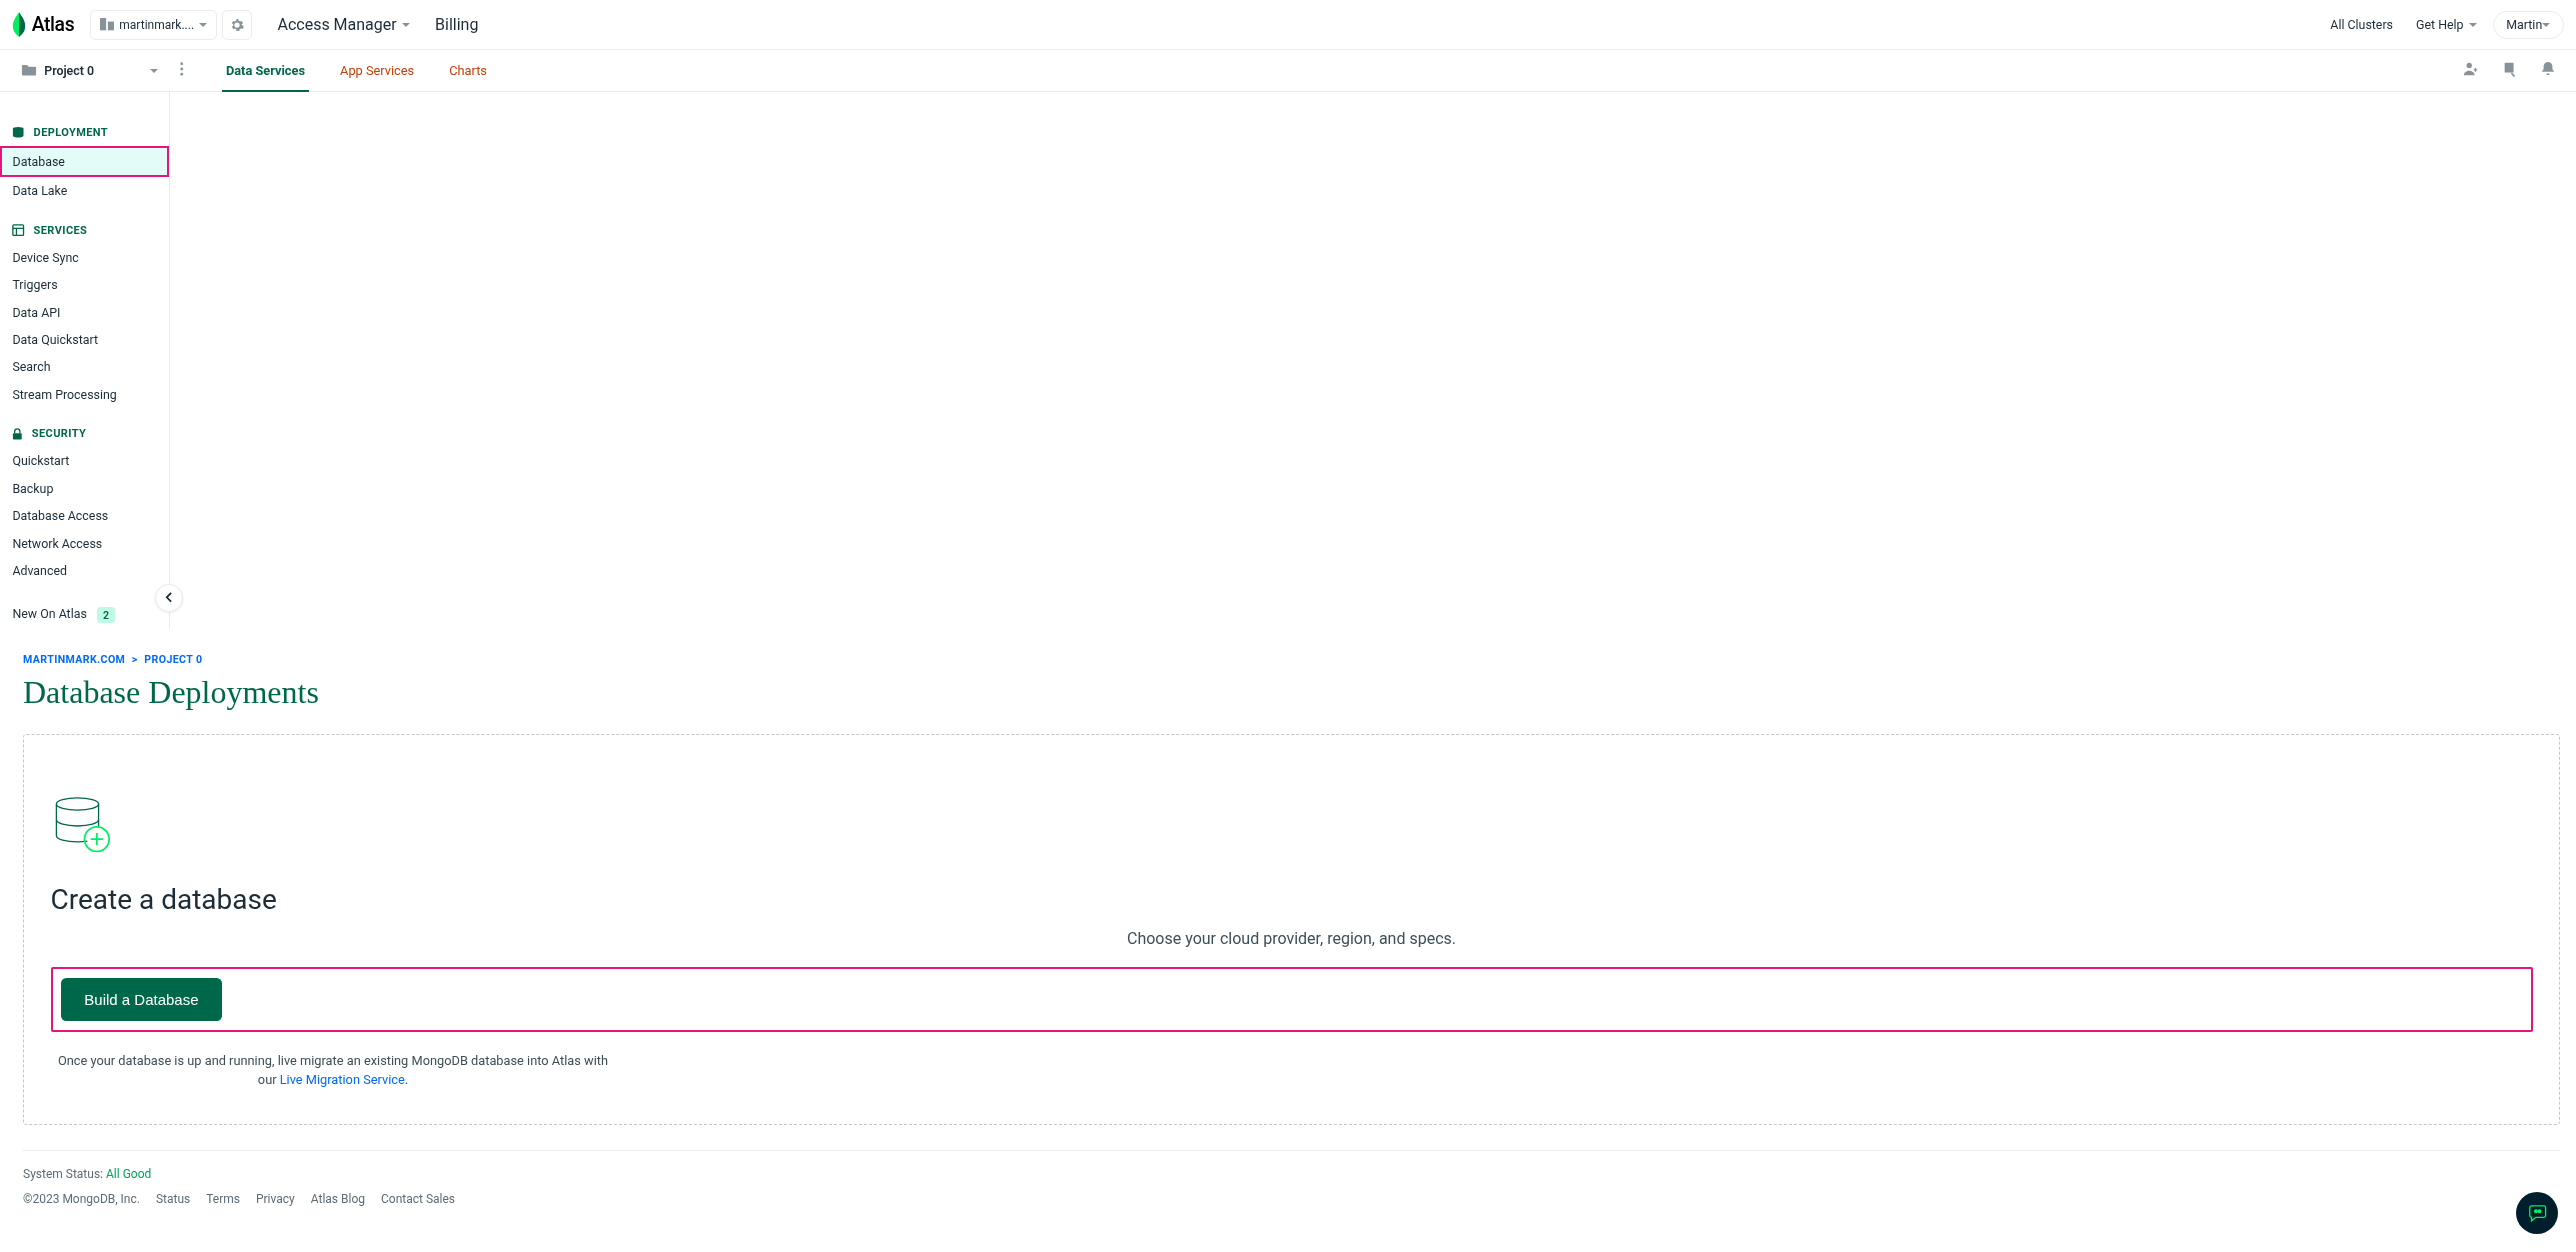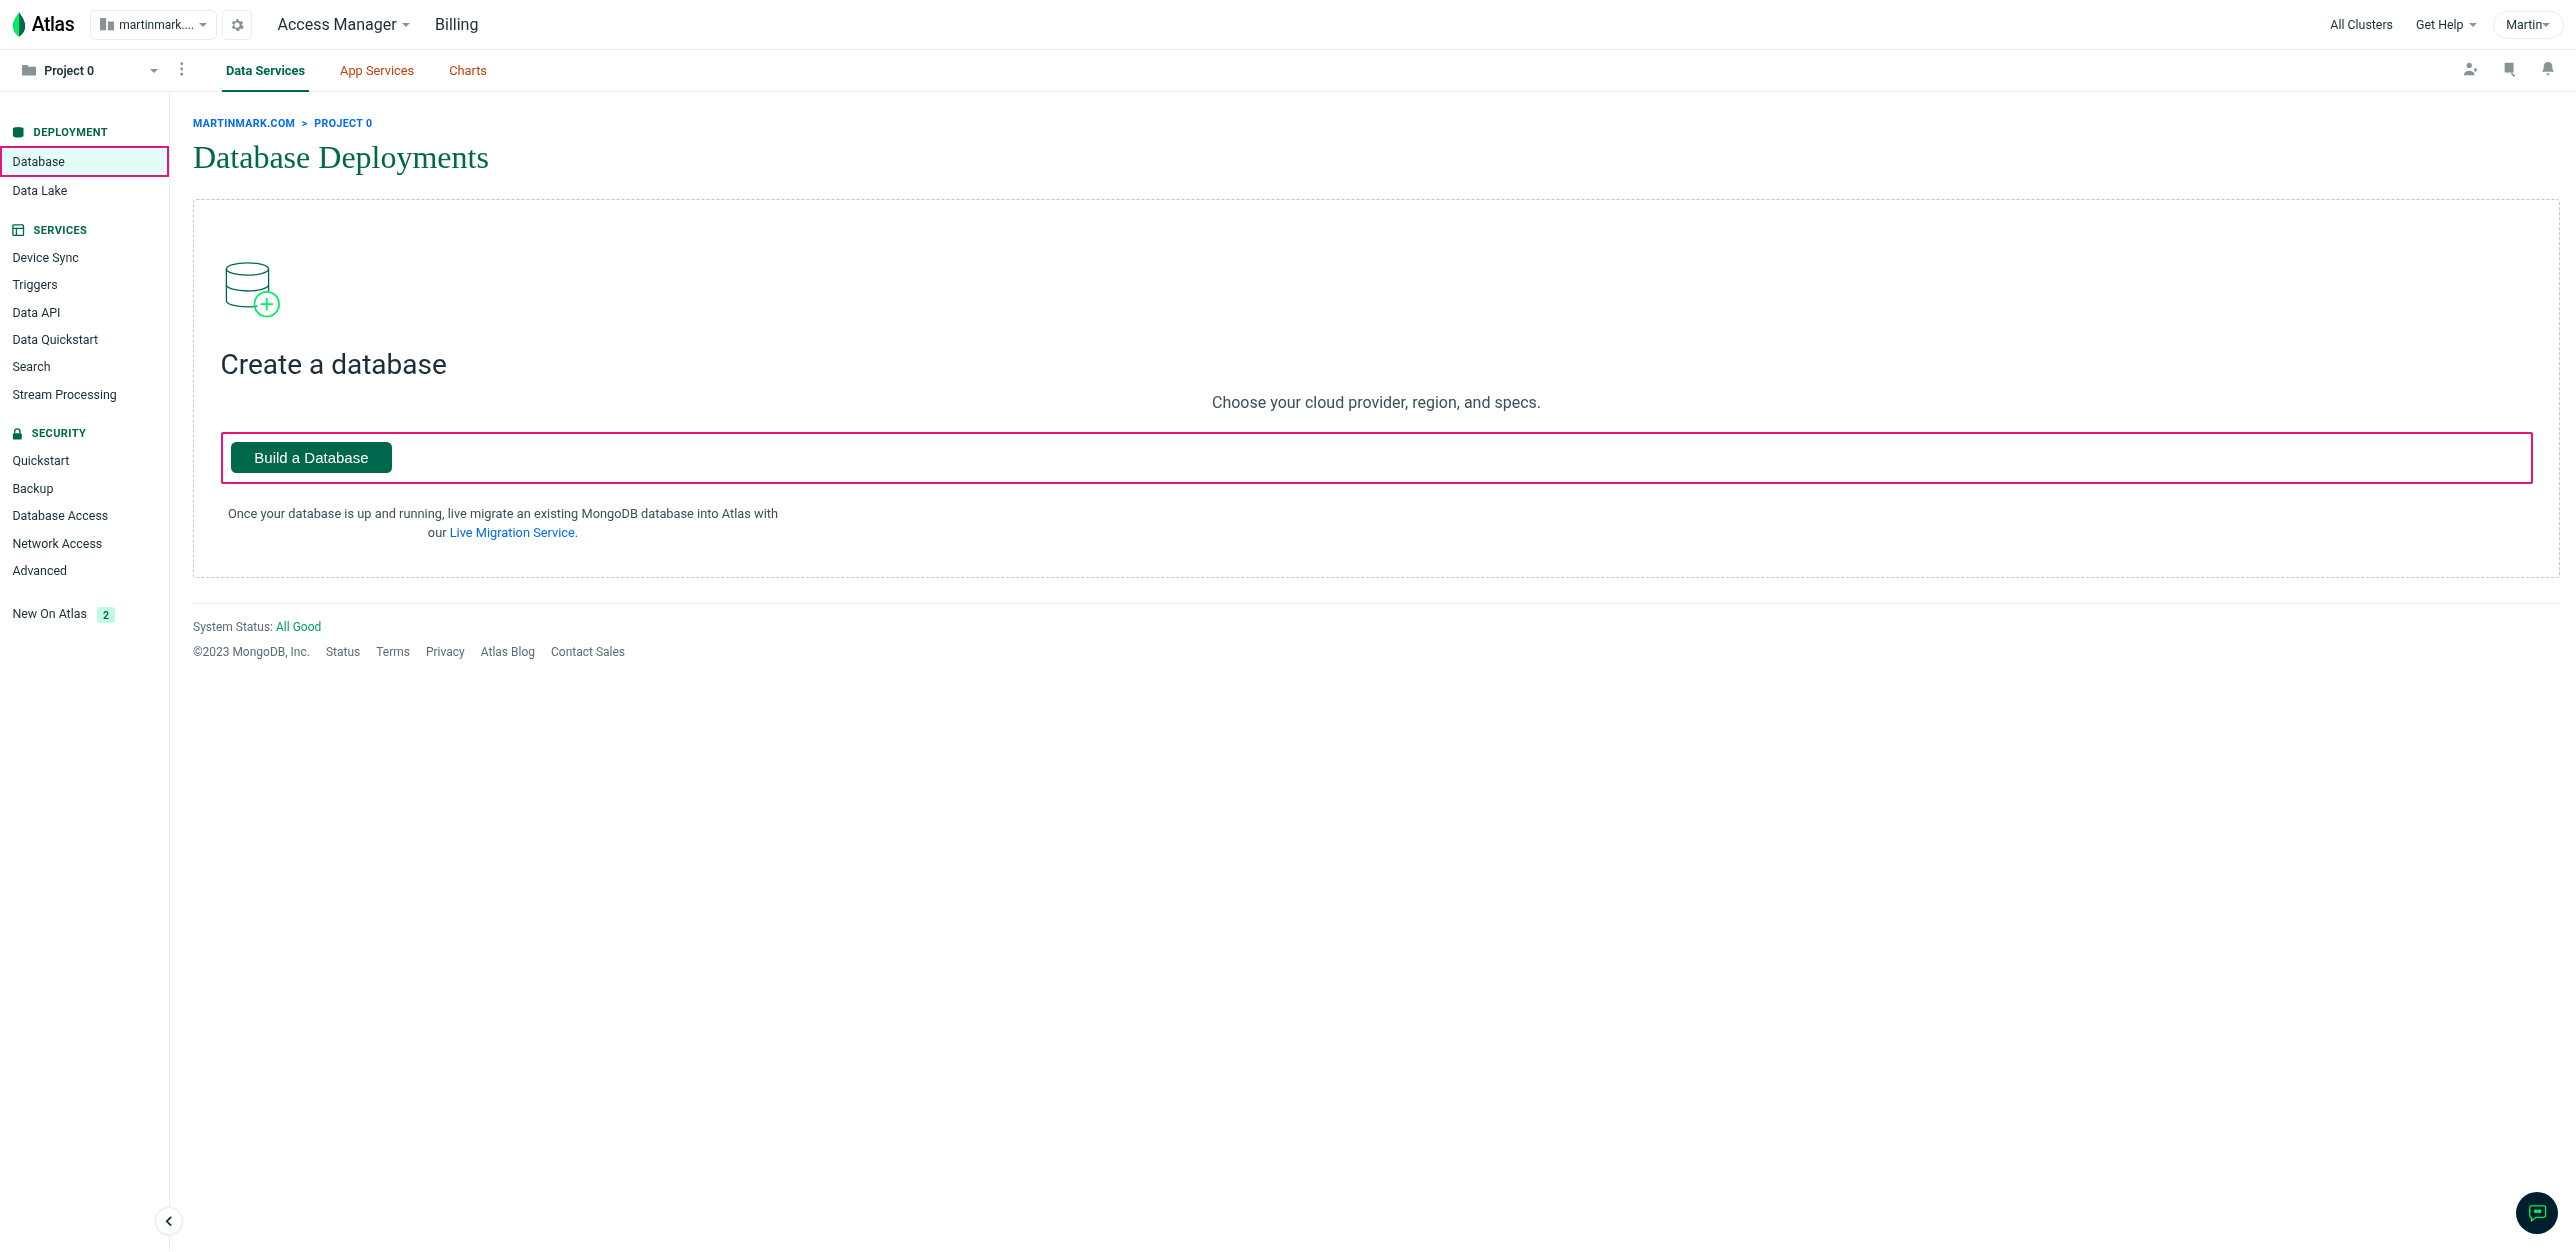--- a/index.html
+++ b/index.html
@@ -75,21 +75,21 @@
     .tab:first-of-type { margin-left: 42px; }
     .tab.active { color: #00684A; font-weight: 700; }
     .tab.active::after {
       content: ""; position: absolute; bottom: -0.9px; left: -3.5px; right: -3.5px;
       height: 2.6px; background: #00684A;
     }
     .sec-icons { display: flex; gap: 23px; align-items: center; color: #889397; margin-right: 8.8px; }
     .sec-icons > * { cursor: pointer; }
     
     
-    .layout { display: flex; min-height: calc(100vh - 93px); position: relative; }
+    .layout { display: flex; min-height: calc(100vh - 93px); position: relative; flex-direction: column; }
     
     
     .sidebar { width: 170px; border-right: 0.9px solid #E8EDEB; padding-top: 26.5px; position: relative; }
     .side-section {
       font-size: 11px; font-weight: 700; color: #00684A;
       letter-spacing: 0.4px;
       display: flex; align-items: center; gap: 8.8px;
       padding: 7px 12.4px; margin-top: 12.4px;
     }
     .side-section:first-of-type { margin-top: 0; }
@@ -125,21 +125,21 @@
       min-height: 371px;
       display: flex; flex-direction: column; 
       padding: 62px 26.5px 35px;
     }
     .db-icon { margin-bottom: 25px; }
     .create-h { font-size: 28px; color: #1C2D38; font-weight: 400; margin-bottom: 12.4px; }
     .create-sub { font-size: 16px; color: #3D4F58; margin-bottom: 19.4px; text-align: center; }
     .build-btn-wrap { border: 2.6px solid #E4157C; padding: 8.8px; border-radius: 1.8px; margin-bottom: 19.4px; }
     .build-btn {
       background: #00684A; color: #fff; font-size: 15px; font-weight: 500;
-      padding: 7px 23px; border: none; border-radius: 5.3px; cursor: pointer;
+      padding: 13px 23px; border: none; border-radius: 5.3px; cursor: pointer;
     }
     .post-text { font-size: 12.8px; color: #3D4F58; text-align: center; line-height: 1.5; max-width: 565px; }
     .post-text a { color: #016BF8; text-decoration: none; }
     
     
     .footer-line { border-top: 0.9px solid #E8EDEB; margin: 25px 16px 0 0; padding-top: 16px; }
     .status-line { font-size: 12px; color: #5C6C75; }
     .status-val { color: #00A35C; }
     .foot-links { font-size: 12px; color: #5C6C75; margin-top: 10.6px; display: flex; gap: 16px; flex-wrap: wrap; }
     .foot-links span { cursor: pointer; }

